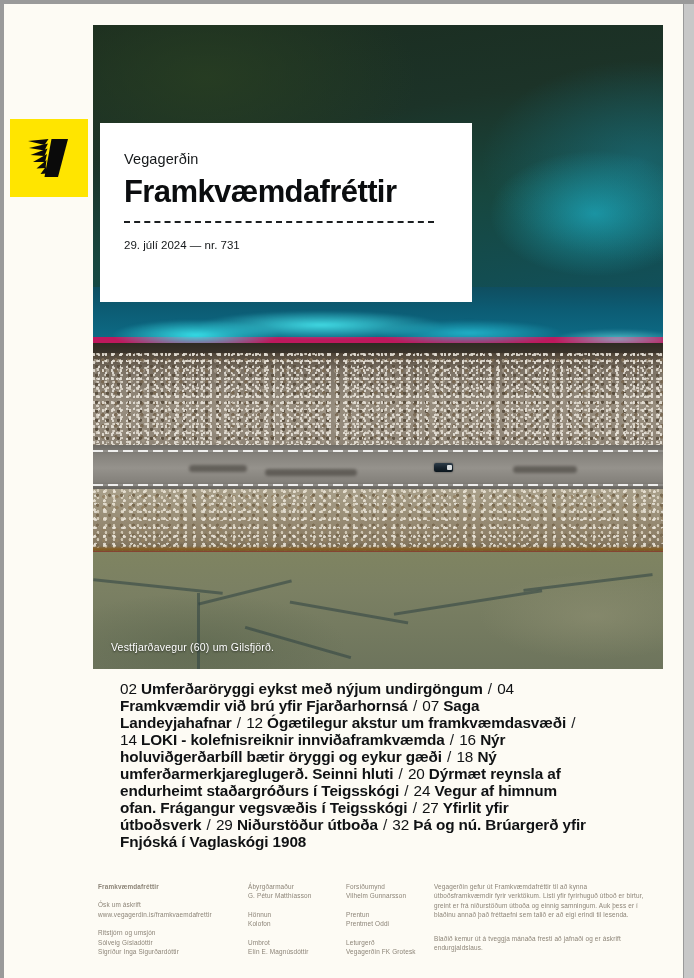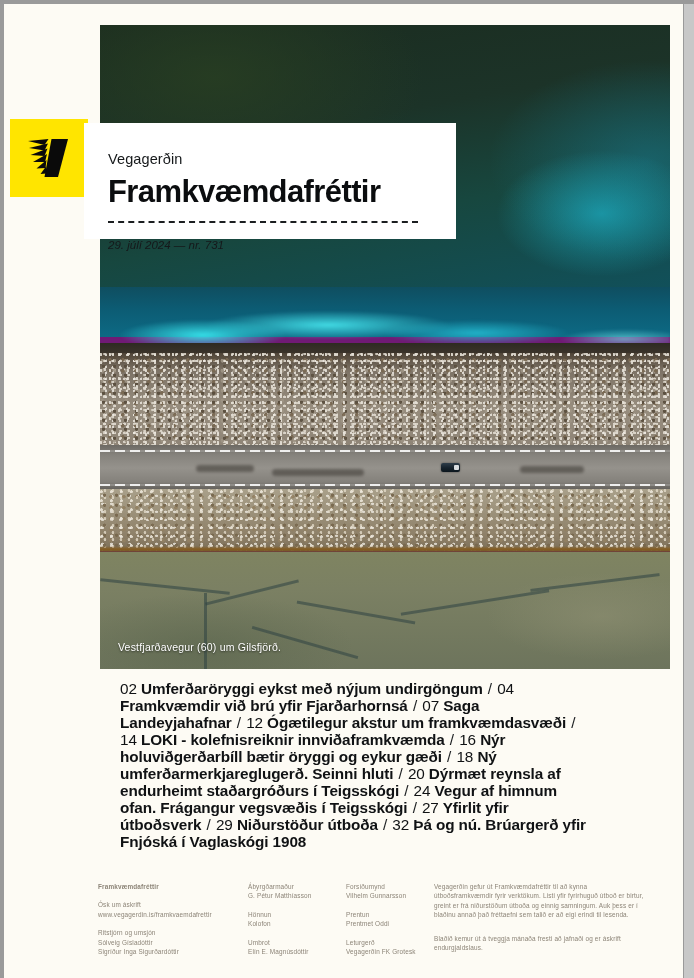--- a/index.html
+++ b/index.html
@@ -49,26 +49,26 @@
     top: 4px;
     width: 679px;
     height: 974px;
     background: #fdfbf4;
     overflow: hidden;
   }
 
   
   .photo {
     position: absolute;
-    left: 96px;
+    left: 89px;
     top: 21px;
     width: 570px;
     height: 644px;
     overflow: hidden;
-    background: #701a75;
+    background: #be185d;
   }
   .photo-layer { position: absolute; left: 0; width: 100%; }
 
   
   .band-deep {
     top: 0; height: 262px;
     background:
       radial-gradient(ellipse 150px 90px at 88% 72%, rgba(30,200,225,.55), rgba(30,200,225,0) 70%),
       radial-gradient(ellipse 220px 140px at 96% 52%, rgba(26,120,140,.55), rgba(26,120,140,0) 72%),
       radial-gradient(ellipse 280px 150px at 20% 20%, rgba(40,62,34,.85), rgba(40,62,34,0) 75%),
@@ -202,24 +202,24 @@
     background: #ffe500;
     display: flex;
     align-items: center;
     justify-content: center;
   }
   .logo-block svg { display: block; }
 
   
   .masthead {
     position: absolute;
-    left: 80px;
+    left: 96px;
     top: 119px;
     width: 372px;
-    height: 116px;
+    height: 179px;
     background: #ffffff;
     box-sizing: border-box;
     padding: 28px 0 0 24px;
   }
   .masthead-org {
     font-size: 14.5px;
     color: #15181a;
     letter-spacing: .1px;
   }
   .masthead-title {
@@ -233,21 +233,20 @@
     margin-top: 11px;
     width: 310px;
     height: 0;
     border-top: 2px dashed #1b1e20;
   }
   .masthead-meta {
     margin-top: 15px;
     font-size: 11.5px;
     line-height: 15px;
     color: #15181a;
-    font-style: italic;
   }
 
   
   .toc {
     position: absolute;
     left: 116px;
     top: 676px;
     width: 470px;
     font-size: 15.3px;
     line-height: 17px;

